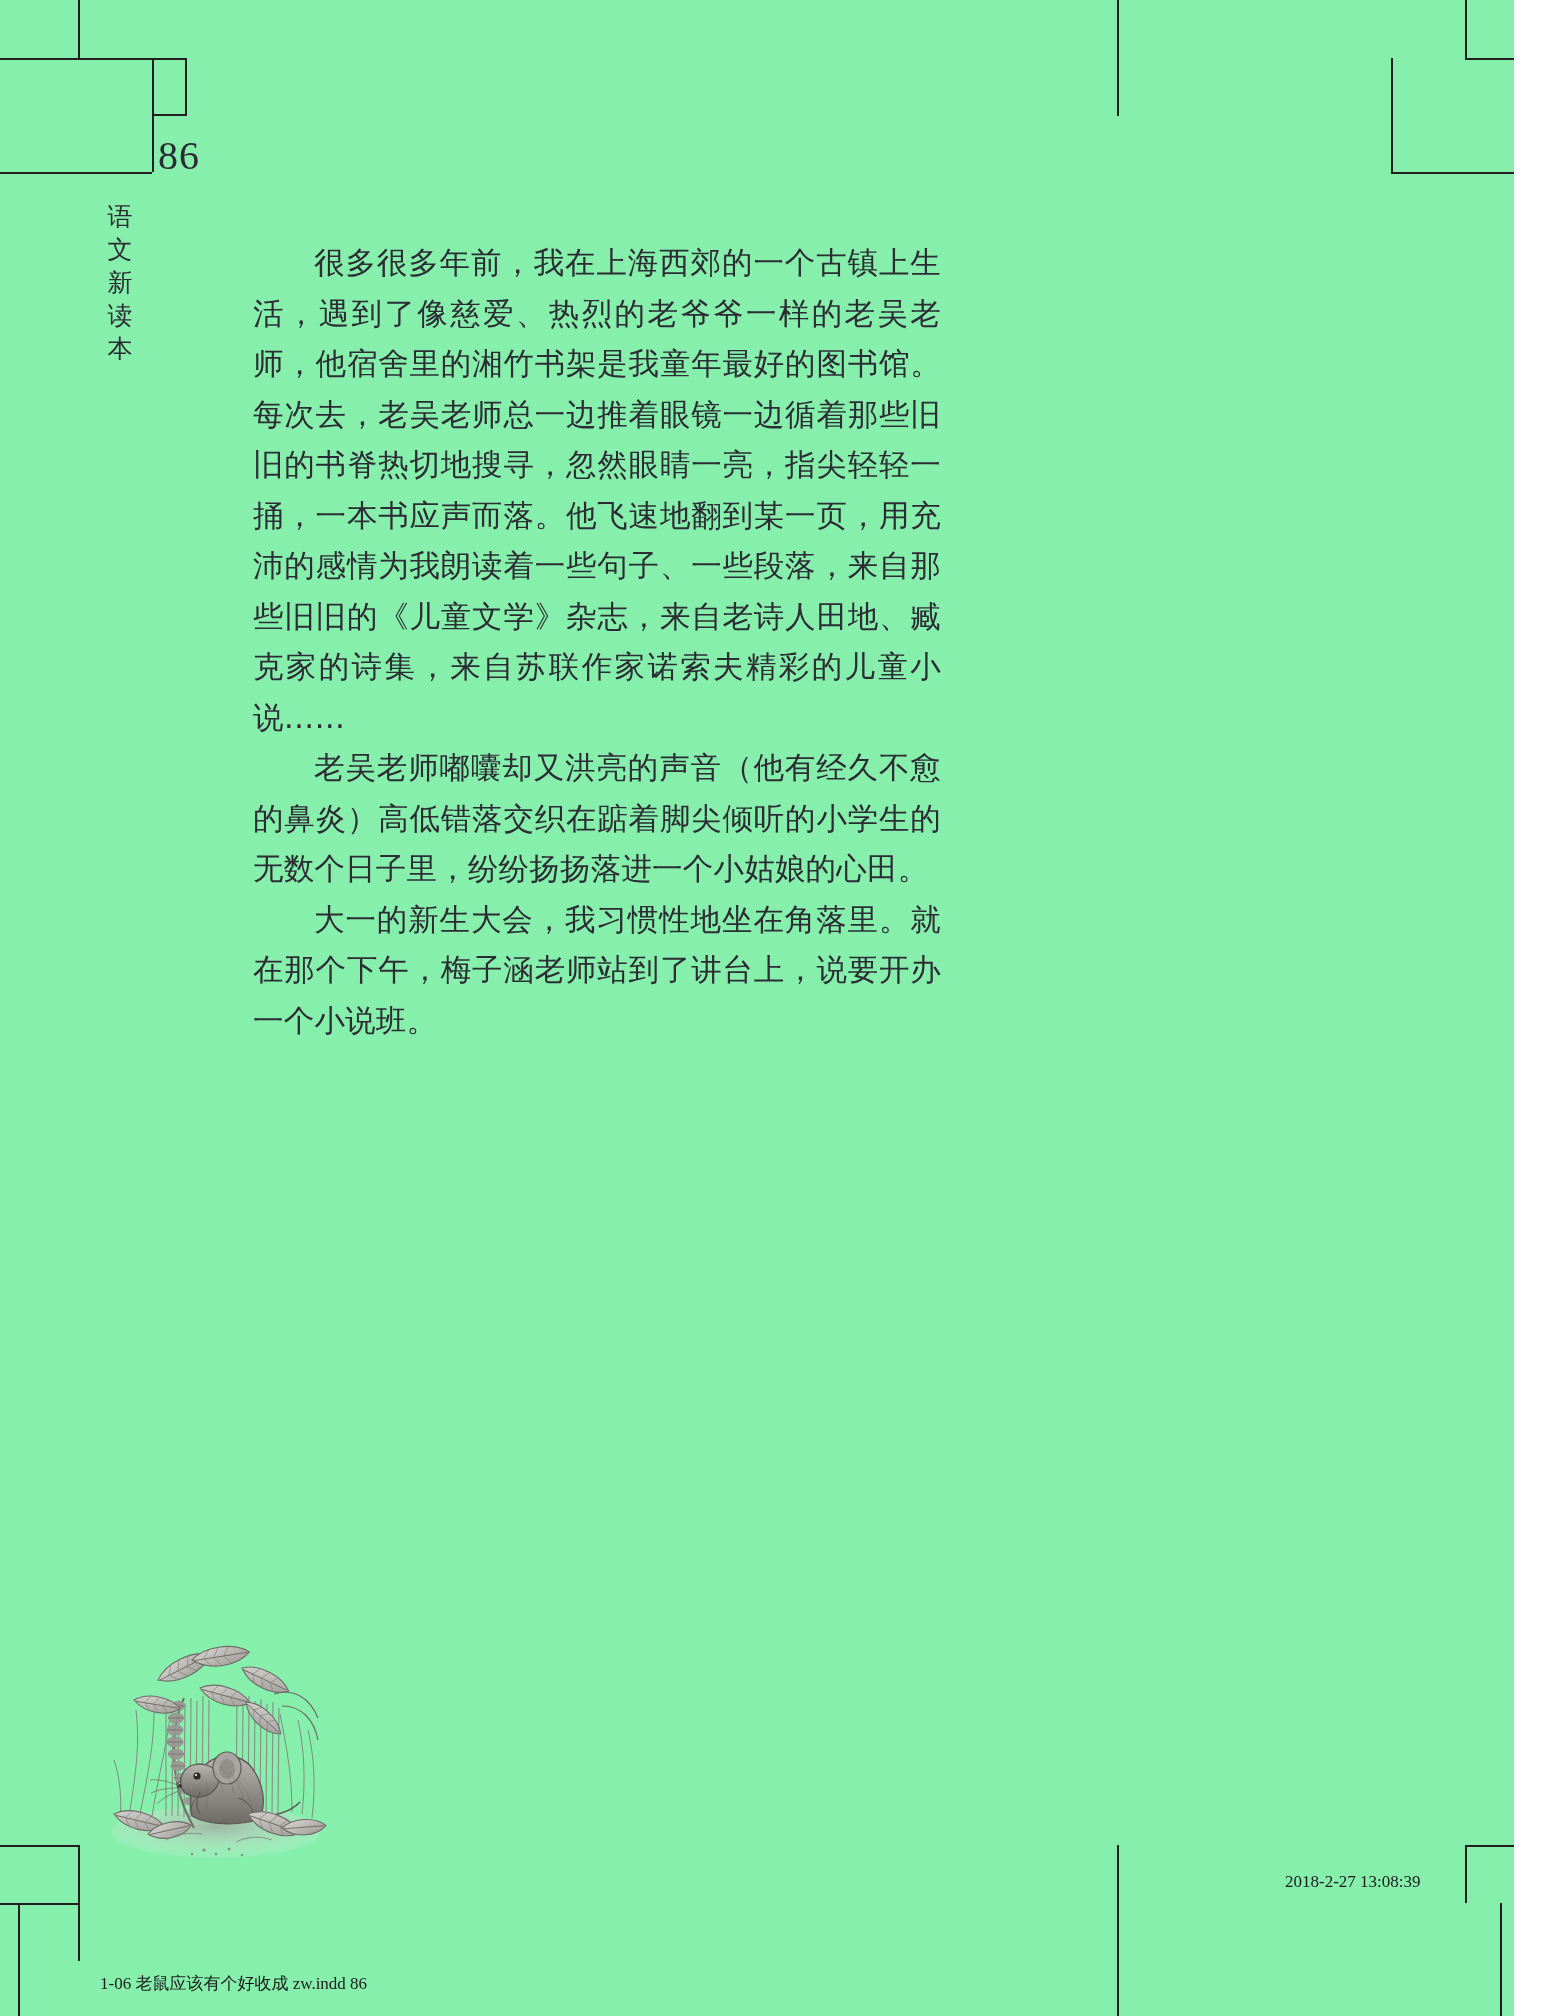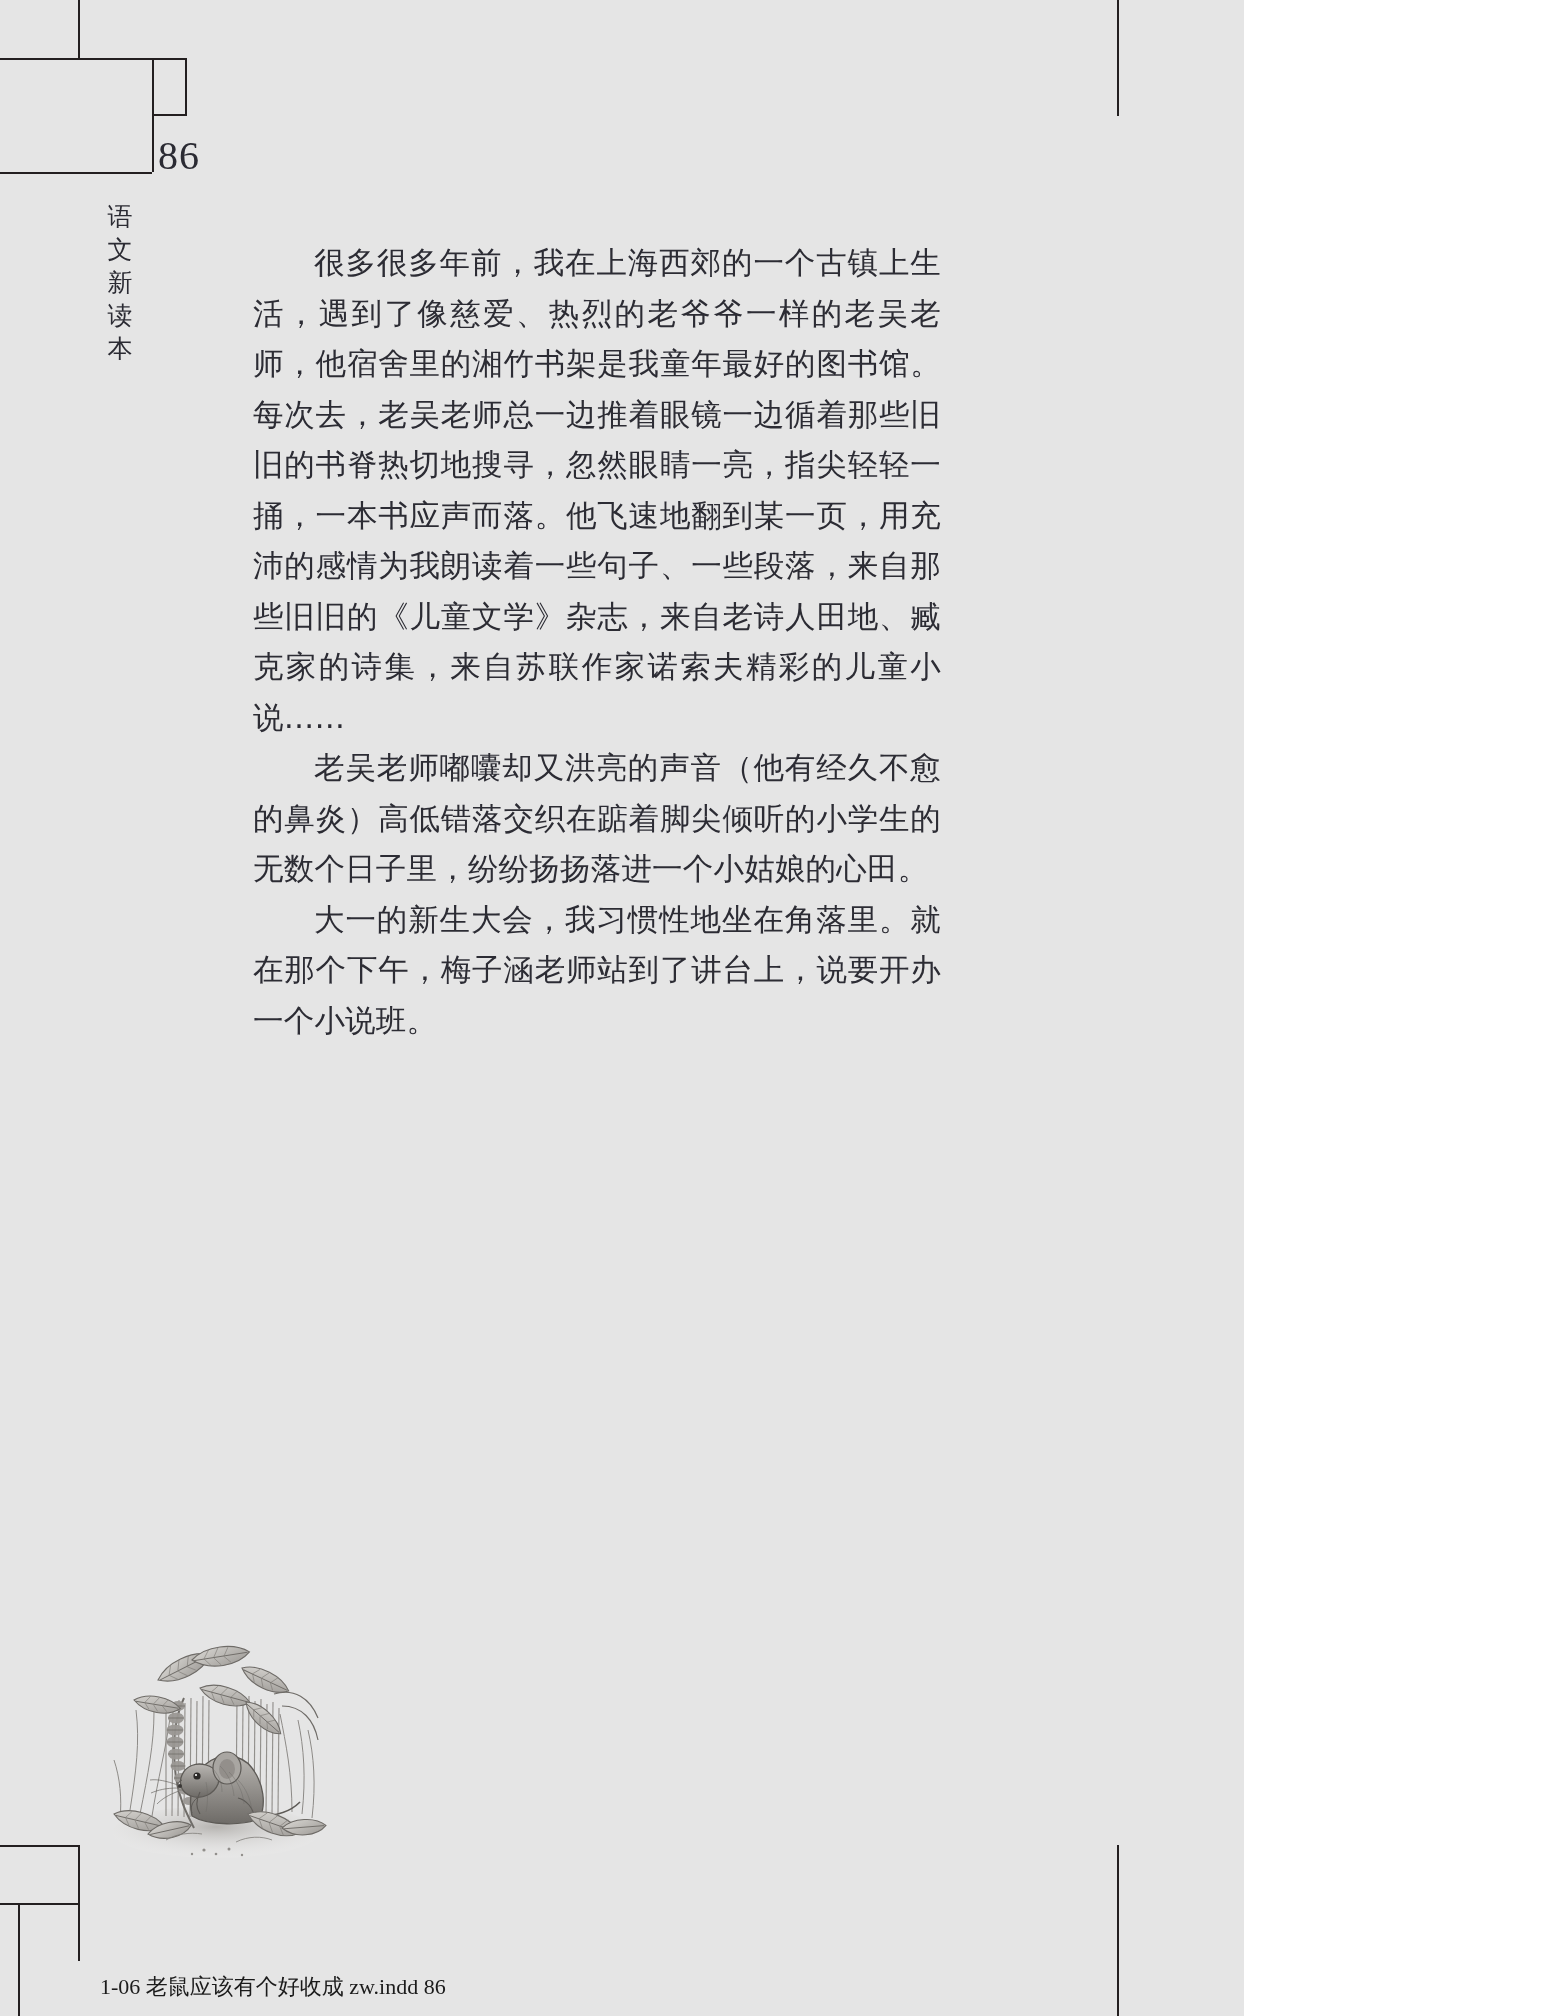--- a/index.html
+++ b/index.html
@@ -6,23 +6,23 @@
   html, body {
     margin: 0;
     padding: 0;
     background: #ffffff;
   }
   body {
     font-family: "Liberation Sans", "DejaVu Sans", sans-serif;
   }
   .page {
     position: relative;
-    width: 1244px;
+    width: 1514px;
     height: 2016px;
-    background: #e5e5e5;
+    background: #86efac;
     overflow: hidden;
   }
 
   
   .cropmark {
     position: absolute;
     box-sizing: border-box;
   }
   .cm-h { border-top: 2px solid #231f20; }
   .cm-v { border-left: 2px solid #231f20; }
@@ -114,21 +114,21 @@
     height: 262px;
   }
   .illus svg { display: block; width: 100%; height: 100%; }
 
   
   .footer-left {
     position: absolute;
     left: 100px;
     top: 1972px;
     font-family: "Liberation Serif", "DejaVu Serif", serif;
-    font-size: 22px;
+    font-size: 17px;
     color: #1b1b1b;
     white-space: nowrap;
   }
   .footer-right {
     position: absolute;
     left: 1285px;
     top: 1872px;
     font-family: "Liberation Serif", "DejaVu Serif", serif;
     font-size: 17px;
     color: #1b1b1b;

